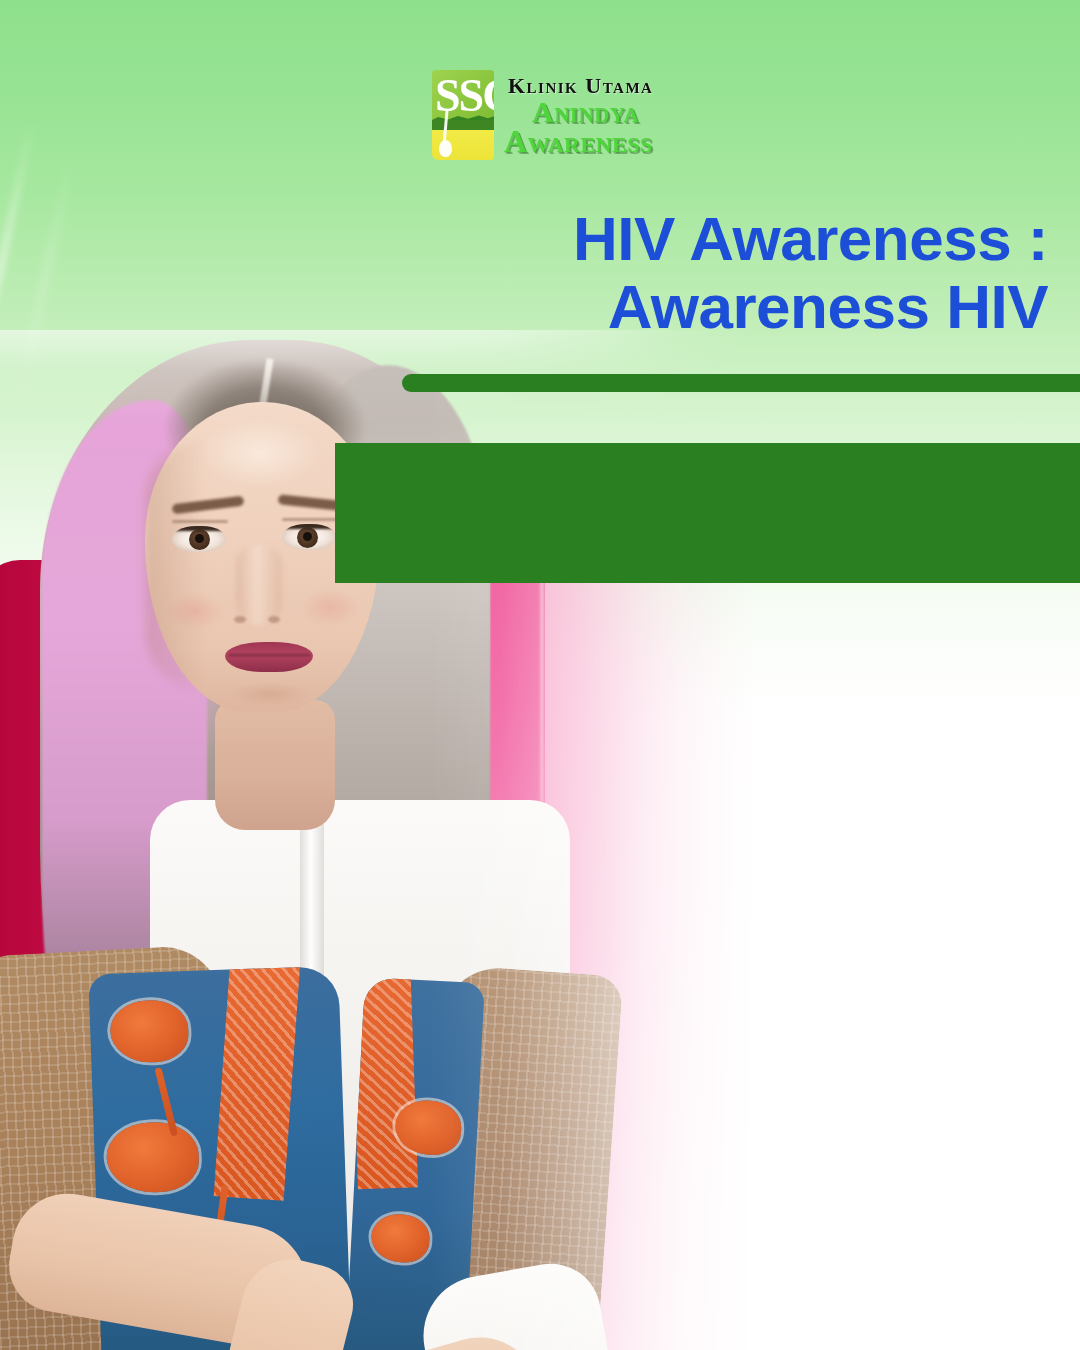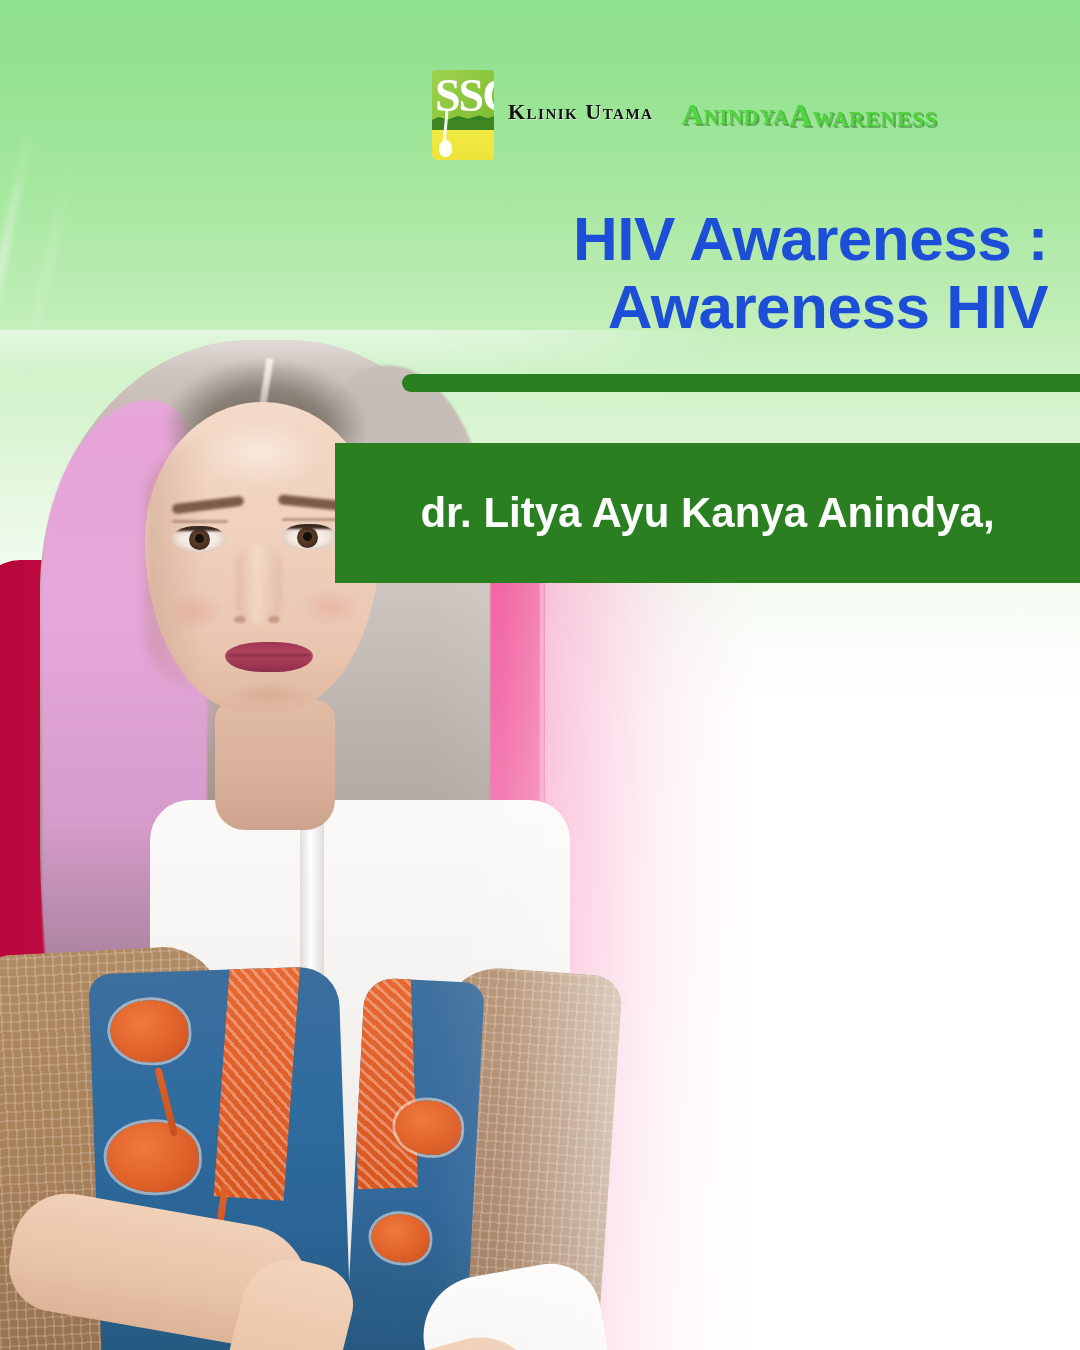--- a/index.html
+++ b/index.html
@@ -290,21 +290,21 @@
   }
   .logo-mark .follicle{
     position:absolute;left:12px;top:40px;width:3px;height:36px;
     background:linear-gradient(to bottom,rgba(255,255,255,0.9),rgba(255,255,255,0.95));
     transform:rotate(5deg);
   }
   .logo-mark .bulb{
     position:absolute;left:7px;top:70px;width:13px;height:17px;border-radius:50% 50% 45% 45%;
     background:rgba(255,255,255,0.95);
   }
-  .logo-text{display:flex;flex-direction:row;justify-content:center;}
+  .logo-text{display:flex;flex-direction:column;justify-content:center;}
   .klinik-utama{
     font-family:"Liberation Serif",serif;
     font-size:22px;font-weight:700;letter-spacing:1.5px;
     color:#111111;
     font-variant:small-caps;
     text-shadow:1px 1px 1px rgba(255,255,255,0.5);
     line-height:24px;
     margin-left:4px;
   }
   .senopati,.skincenter{
@@ -454,16 +454,15 @@
   </div>
 
   <div class="headline">
     <span class="l1">HIV Awareness :</span>
     <span class="l2">Awareness HIV</span>
   </div>
 
   <div class="rule"></div>
 
   <div class="banner">
-    <div class="banner-line">dr. Litya Ayu Kanya Anindya,</div>
   </div>
 
 </div>
 
 </body></html>

